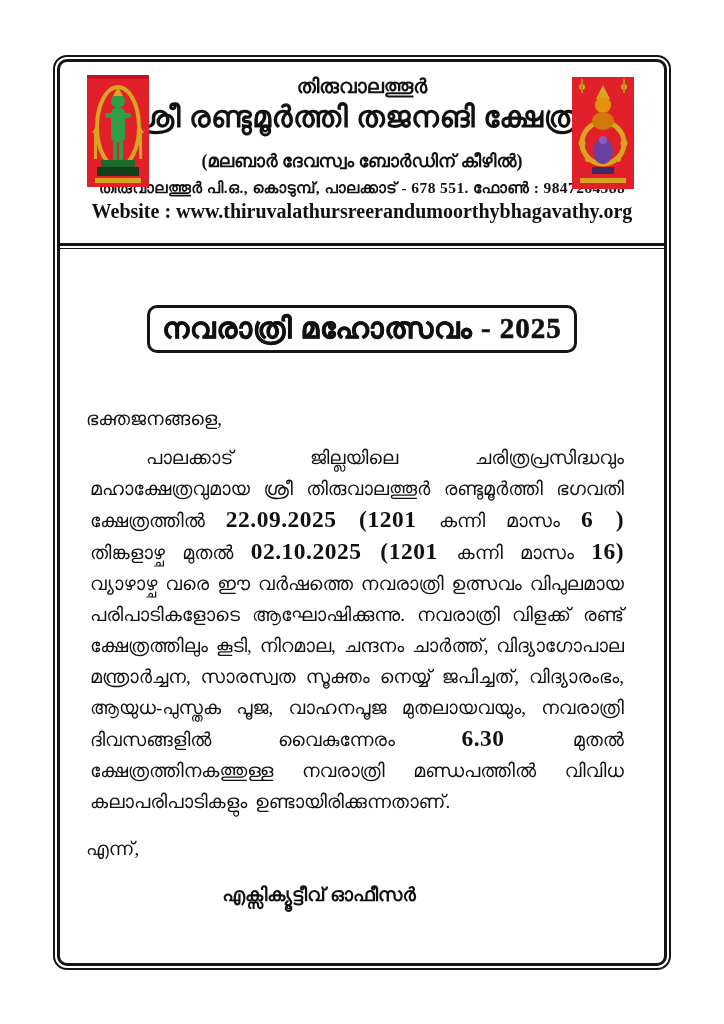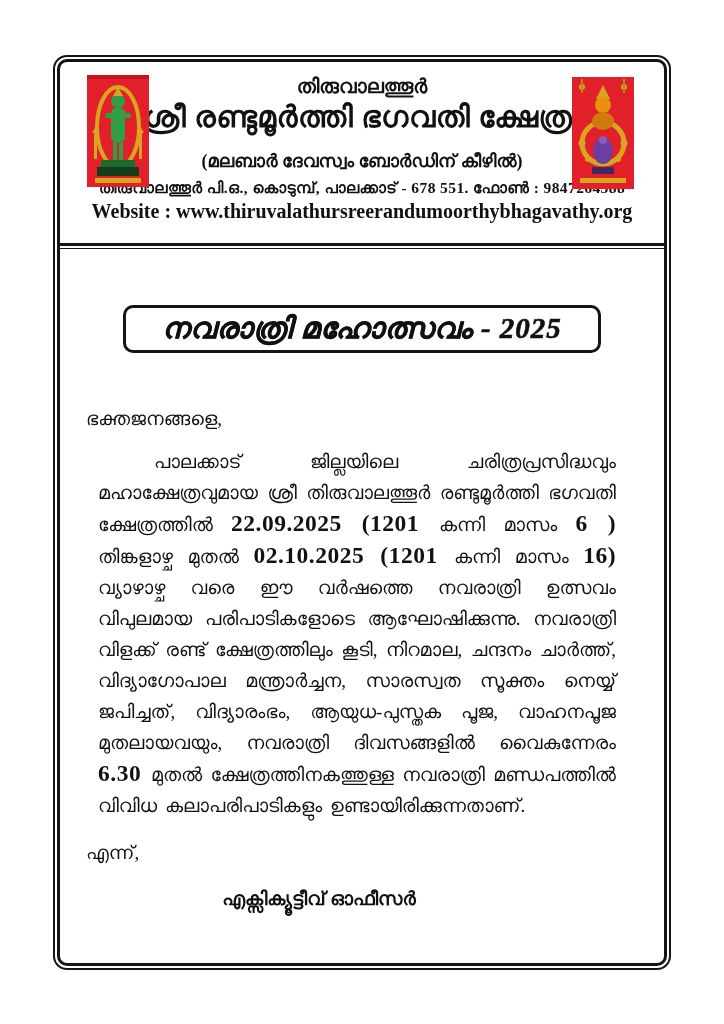--- a/index.html
+++ b/index.html
@@ -85,51 +85,50 @@
   }
 
   .header-divider {
     height: 2px;
     border-top: 3px solid #151515;
     border-bottom: 1px solid #151515;
   }
 
   
   .banner {
-    width: 478px;
+    width: 430px;
     height: 48px;
     margin: 56px auto 0 auto;
     border: 3px solid #151515;
     border-radius: 10px;
     box-sizing: border-box;
     display: flex;
     align-items: center;
     justify-content: center;
-    font-style: italic;
   }
   .banner-title {
     font-size: 29px;
     font-weight: 900;
     letter-spacing: 1px;
     -webkit-text-stroke: 0.6px #111;
     white-space: nowrap;
   }
 
   
   .letter {
     padding: 0 36px 0 26px;
     margin-top: 50px;
     font-size: 19px;
     line-height: 31px;
   }
   .salutation {
     margin: 0 0 8px 0;
   }
   .letter-paragraph {
-    margin: 12px;
+    margin: 4px;
     text-align: justify;
     text-indent: 56px;
     word-spacing: 3px;
   }
   .num {
     font-family: "Liberation Serif", "DejaVu Serif", serif;
     font-weight: bold;
     font-size: 23.5px;
     letter-spacing: 0.5px;
   }
@@ -187,21 +186,21 @@
           <polygon points="31,8 38,22 24,22" fill="#d9a520"></polygon>
           <circle cx="31" cy="28" r="8" fill="#e8920c"></circle>
           <ellipse cx="31" cy="44" rx="11" ry="9" fill="#cf7a0a"></ellipse>
           <ellipse cx="31" cy="74" rx="10" ry="13" fill="#6a3fa0"></ellipse>
           <circle cx="31" cy="63" r="4" fill="#8a5cc0"></circle>
           <rect x="20" y="90" width="22" height="7" fill="#3c2a60"></rect>
           <rect x="8" y="101" width="46" height="5" fill="#d9a520"></rect>
         </svg>
 
         <div class="head-place">തിരുവാലത്തൂർ</div>
-        <div class="head-temple">ശ്രീ രണ്ടുമൂർത്തി ഭഗവതി ക്ഷേത്രം</div>
+        <div class="head-temple">ശ്രീ രണ്ടുമൂർത്തി തജനങി ക്ഷേത്രം</div>
         <div class="head-subtitle">(മലബാർ ദേവസ്വം ബോർഡിന് കീഴിൽ)</div>
         <div class="head-address">തിരുവാലത്തൂർ പി.ഒ., കൊടുമ്പ്, പാലക്കാട് - 678 551. ഫോൺ : 9847264388</div>
         <div class="head-website">Website : www.thiruvalathursreerandumoorthybhagavathy.org</div>
       </div>
 
       <div class="header-divider"></div>
 
       <div class="banner">
         <span class="banner-title">നവരാത്രി മഹോത്സവം - 2025</span>
       </div>

